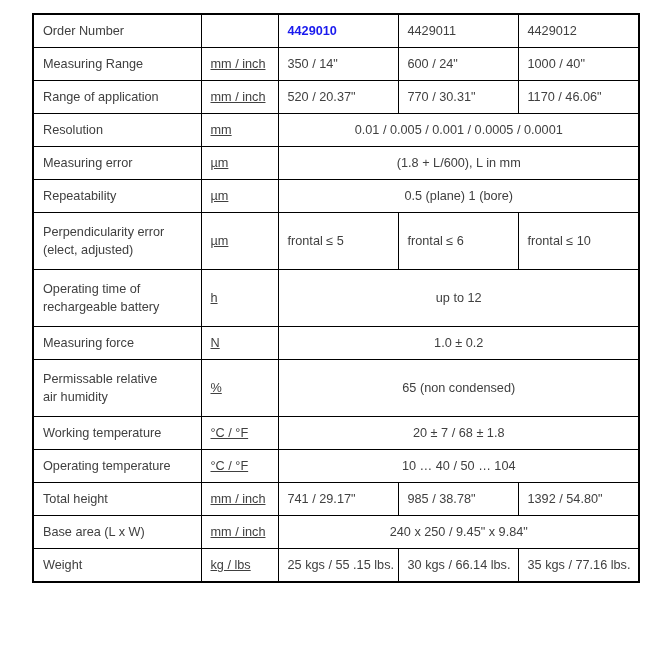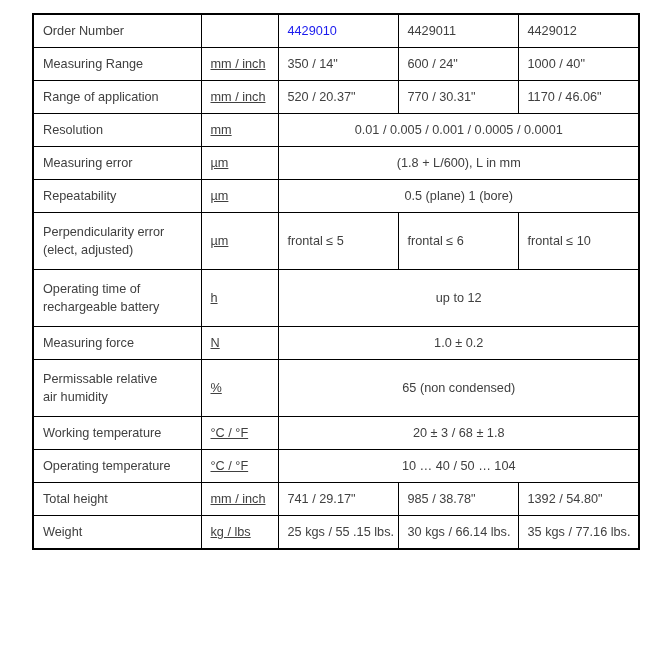--- a/index.html
+++ b/index.html
@@ -50,21 +50,21 @@
   td.label   { text-align: left; }
   td.unit    { text-align: left; text-decoration: underline; }
   td.value   { text-align: left; }
   td.span3   { text-align: center; }
 
   td.tall    { height: 44px; }
   td.normal  { height: 20px; }
 
   .linkval {
     color: #1a1aee;
-    font-weight: 400;
+    font-weight: 700;
   }
 
   .wrap2 { white-space: normal; }
 </style>
 </head>
 <body>
 
 <div id="spec-wrap">
   <table class="spec">
     <colgroup>
@@ -129,35 +129,40 @@
           <td class="span3 normal" colspan="3">1.0 ± 0.2</td>
         </tr>
         <tr>
           <td class="label tall wrap2">Permissable relative<br>air humidity</td>
           <td class="unit tall">%</td>
           <td class="span3 tall" colspan="3">65 (non condensed)</td>
         </tr>
         <tr>
           <td class="label normal">Working temperature</td>
           <td class="unit normal">°C / °F</td>
-          <td class="span3 normal" colspan="3">20 ± 3 / 68 ± 1.8</td>
+          <td class="span3 normal" colspan="3">20 ± 7 / 68 ± 1.8</td>
         </tr>
         <tr>
           <td class="label normal">Operating temperature</td>
           <td class="unit normal">°C / °F</td>
           <td class="span3 normal" colspan="3">10 … 40 / 50 … 104</td>
         </tr>
         <tr>
           <td class="label normal">Total height</td>
           <td class="unit normal">mm / inch</td>
           <td class="value normal">741 / 29.17"</td>
           <td class="value normal">985 / 38.78"</td>
           <td class="value normal">1392 / 54.80"</td>
         </tr>
         <tr>
+          <td class="label normal">Base area (L x W)</td>
+          <td class="unit normal">mm / inch</td>
+          <td class="span3 normal" colspan="3">240 x 250 / 9.45" x 9.84"</td>
+        </tr>
+        <tr>
           <td class="label normal">Weight</td>
           <td class="unit normal">kg / lbs</td>
           <td class="value normal">25 kgs / 55 .15 lbs.</td>
           <td class="value normal">30 kgs / 66.14 lbs.</td>
           <td class="value normal">35 kgs / 77.16 lbs.</td>
         </tr>
       </tbody>
   </table>
 </div>
 

